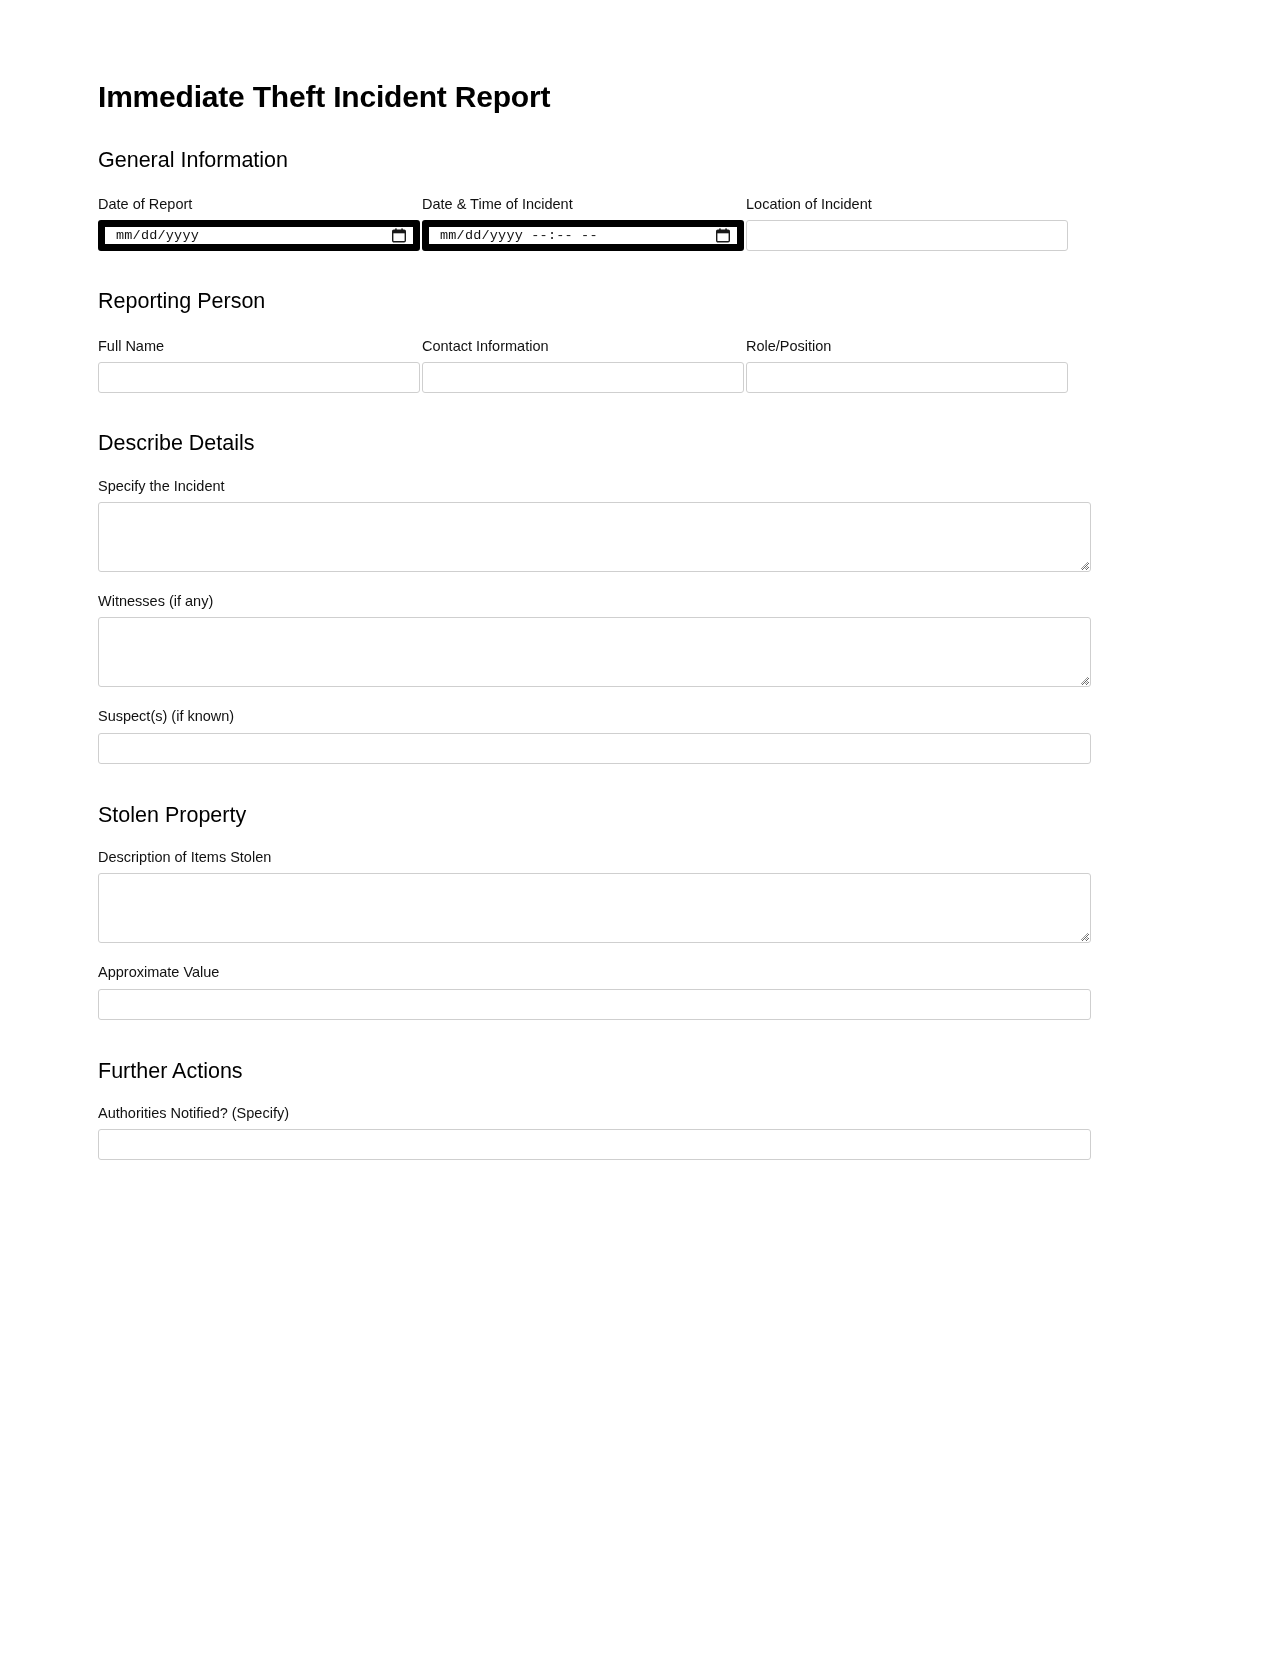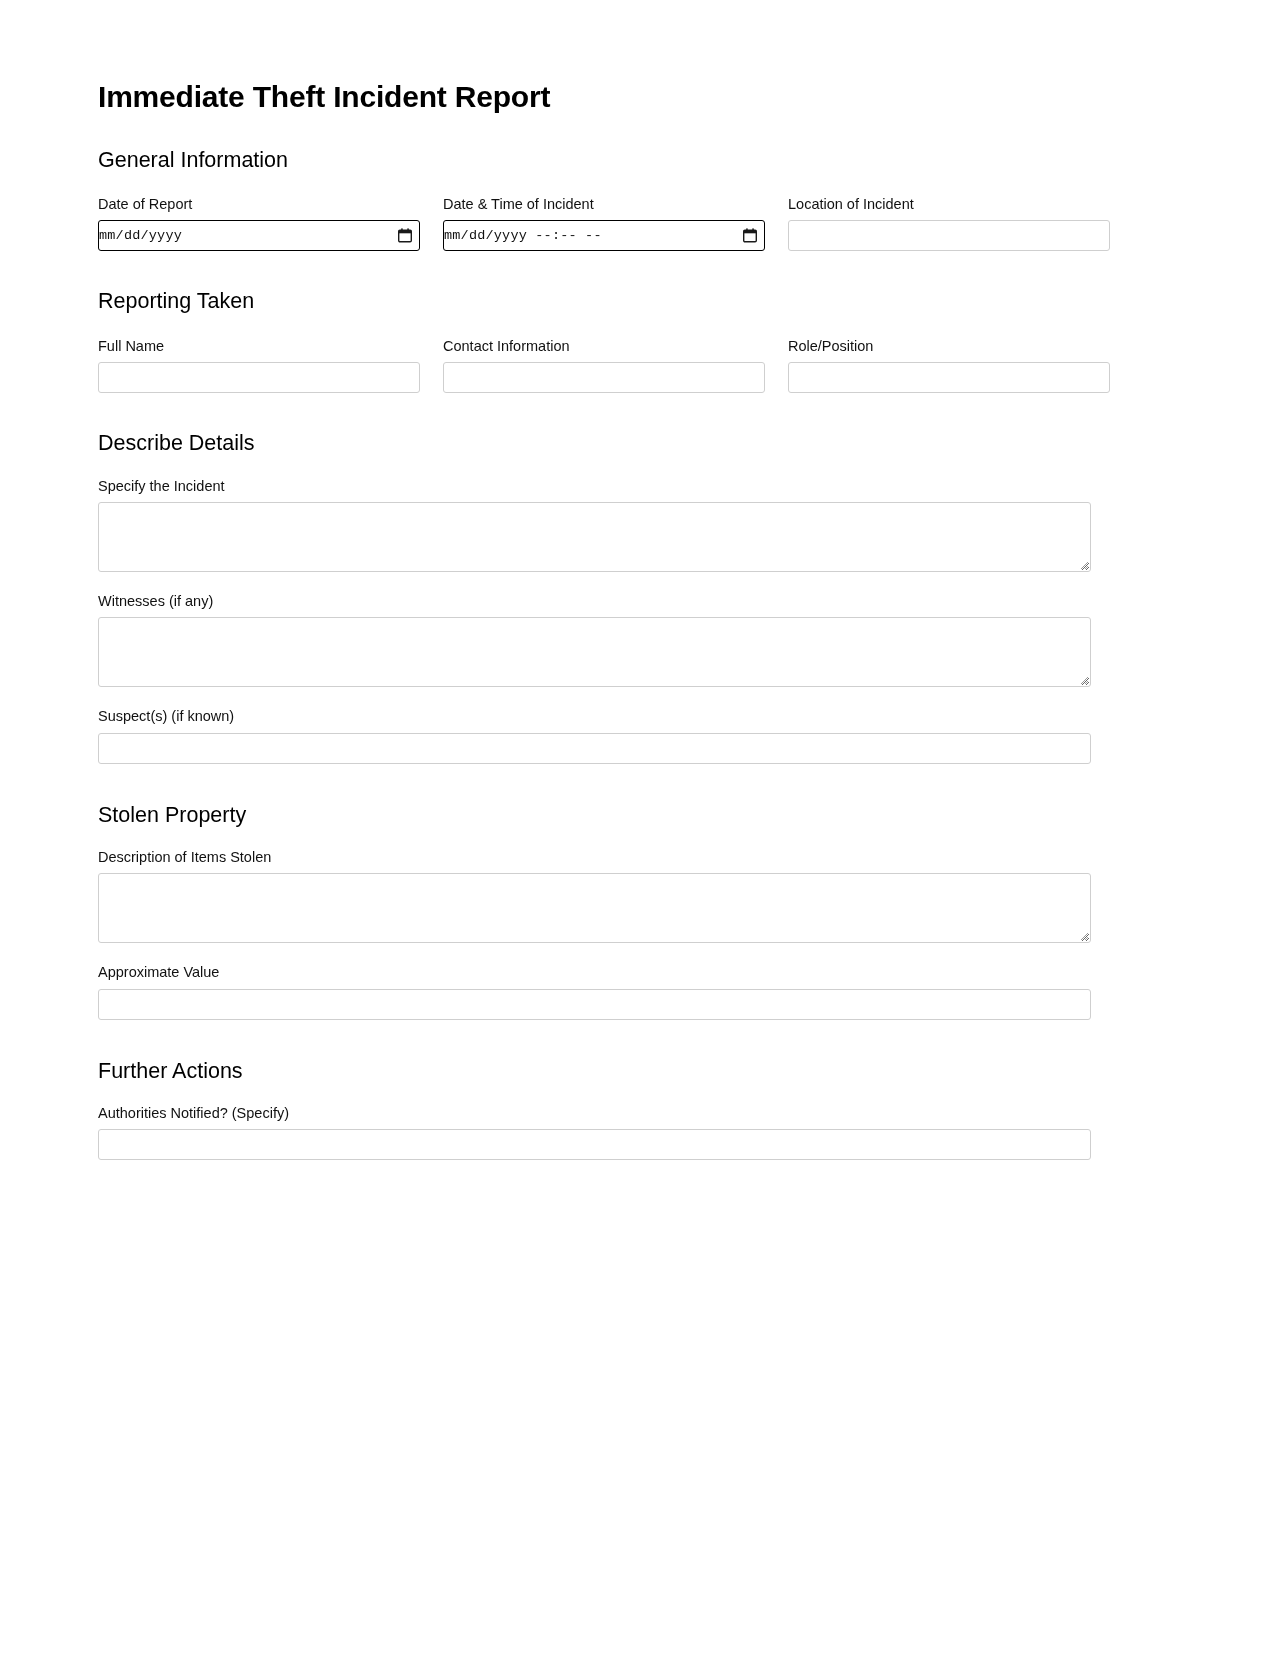--- a/index.html
+++ b/index.html
@@ -51,21 +51,21 @@
   
   .sec-general { margin-top: 33px; }
   .sec-reporting { margin-top: 38px; }
   .sec-incident { margin-top: 38px; }
   .sec-stolen { margin-top: 39px; }
   .sec-further { margin-top: 39px; }
 
   .row3 {
     display: grid;
     grid-template-columns: 322px 322px 322px;
-    column-gap: 23px;
+    column-gap: 2px;
     margin-top: 22px;
   }
 
   .field { display: block; }
   .field-full { margin-top: 20px; }
 
   .field-label {
     display: block;
     font-size: 14.5px;
     line-height: 1.25;
@@ -104,24 +104,24 @@
   }
   .ta-70 { height: 70px; }
 
   
   .date-control {
     position: relative;
     display: flex;
     align-items: center;
     width: 100%;
     height: 31px;
-    border: 1px solid #000000;
+    border: 7px solid #000000;
     border-radius: 3px;
     background: #ffffff;
-    padding: 0 7px 0 0;
+    padding: 0 7px 0 11px;
   }
   .date-text {
     font-family: "Liberation Mono", monospace;
     font-size: 13.5px;
     letter-spacing: 0.2px;
     color: #111;
     white-space: pre;
     flex: 1 1 auto;
   }
   .cal-icon {
@@ -183,21 +183,21 @@
 
         <div class="field">
           <label class="field-label">Location of Incident</label>
           <input class="input-box" type="text" placeholder="" style="">
         </div>
 
       </div>
     </div>
 
     <div class="section sec-reporting">
-      <h2 class="section-title">Reporting Taken</h2>
+      <h2 class="section-title">Reporting Person</h2>
 
       <div class="row3">
 
         <div class="field">
           <label class="field-label">Full Name</label>
           <input class="input-box" type="text" placeholder="" style="">
         </div>
 
         <div class="field">
           <label class="field-label">Contact Information</label>

